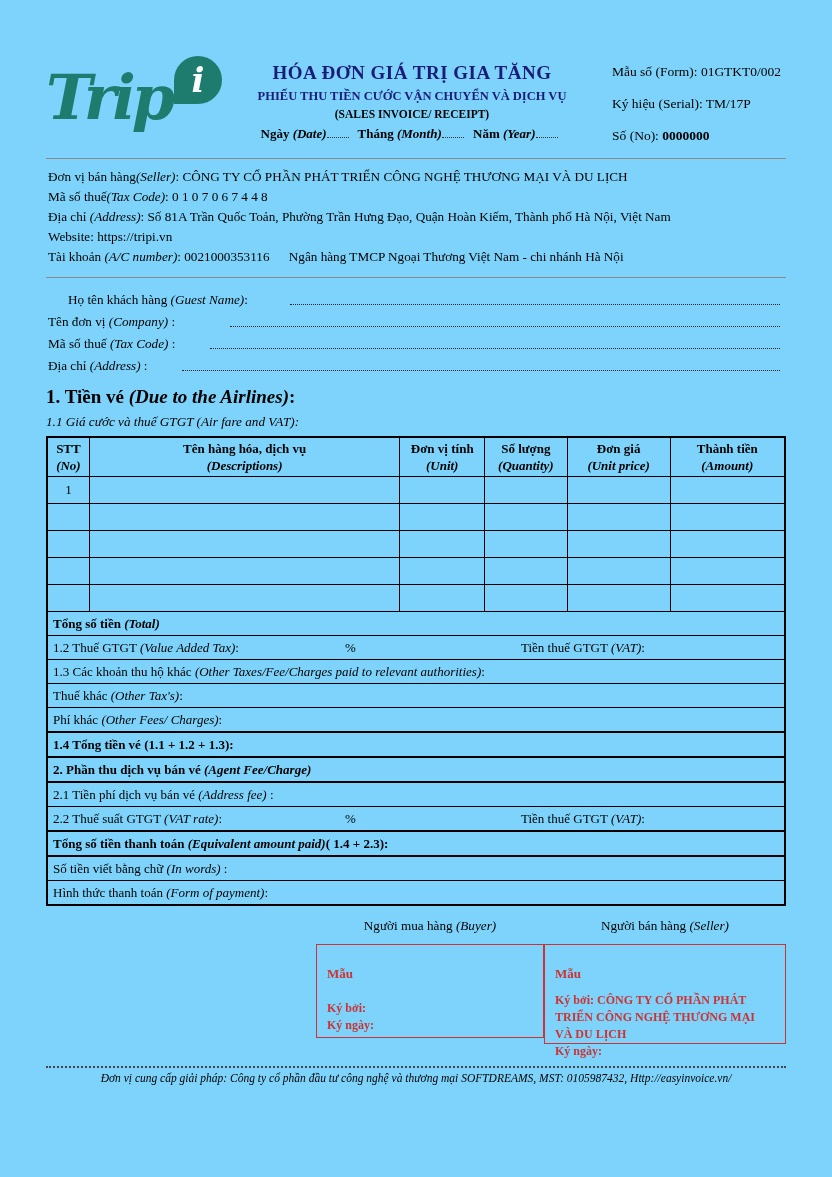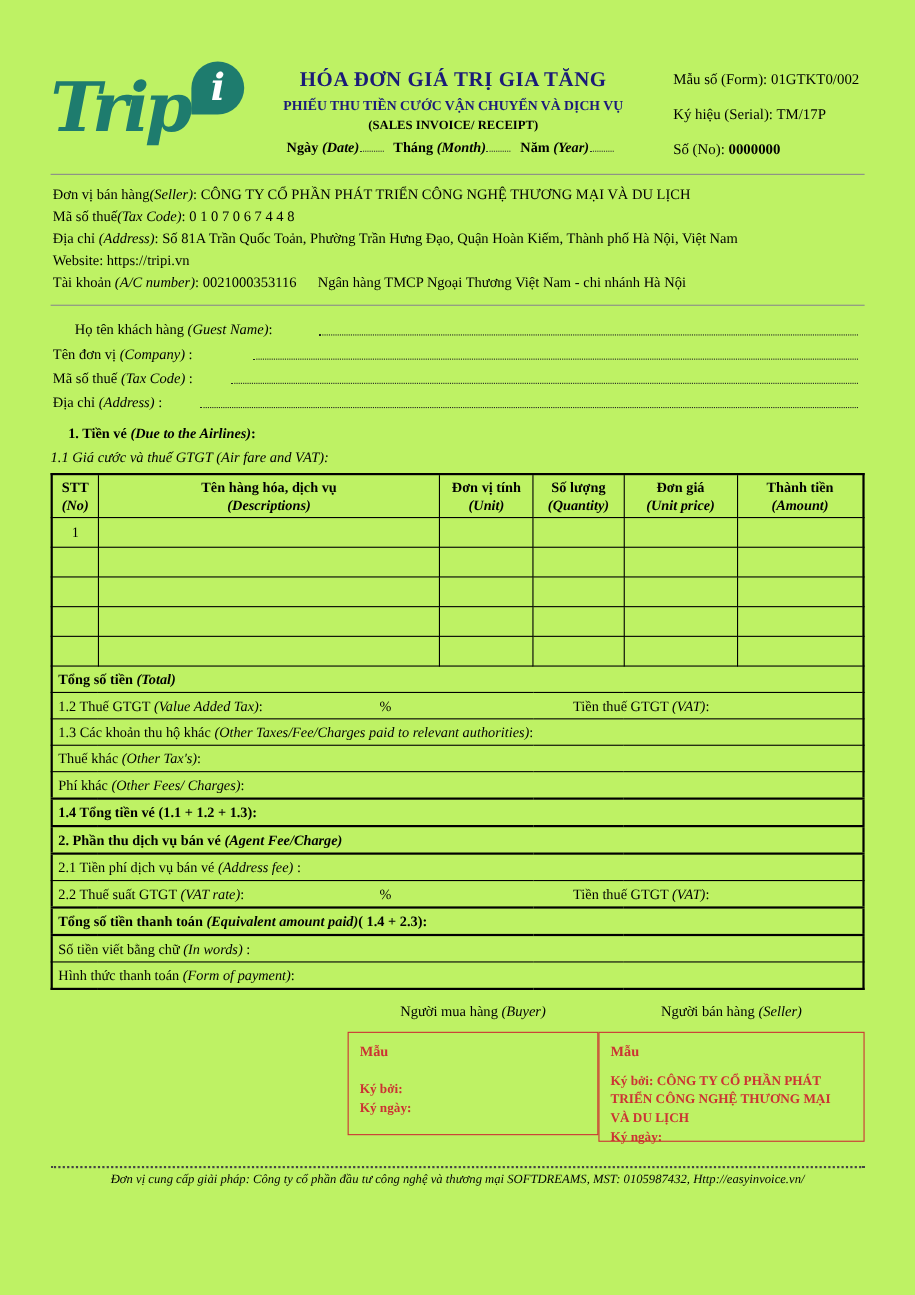--- a/index.html
+++ b/index.html
@@ -1,18 +1,18 @@
 <!DOCTYPE html>
 <html><head>
 <meta charset="utf-8">
 <style>
   * { margin:0; padding:0; box-sizing:border-box; }
   html,body { background:#e8e8e8; }
   .page {
-    width:832px; height:1177px; margin:0 auto; background:#bef264;
+    width:832px; height:1177px; margin:0 auto; background:#7dd3fc;
     font-family:"Liberation Serif","DejaVu Serif",serif; color:#000;
     padding:50px 46px 0 46px; position:relative; overflow:hidden;
   }
   .it { font-style:italic; }
   .b  { font-weight:bold; }
 
   
   .header { display:flex; height:106px; }
   .logo { width:192px; position:relative; }
   .logo-text {
@@ -44,21 +44,21 @@
   .seller > div { line-height:20px; }
   .acct-num { margin-right:16px; }
 
   
   .buyer { padding:8px 2px 2px 2px; font-size:13.2px; }
   .buyer .frow { display:flex; height:22px; align-items:flex-end; }
   .buyer .flab { white-space:nowrap; padding-bottom:2px; }
   .buyer .fill { flex:1; border-bottom:1.6px dotted #222; margin:0 4px 5px 14px; height:10px; }
   .w1 { width:208px;margin-left:20px; } .w2 { width:168px; } .w3 { width:148px; } .w4 { width:120px; }
 
-  .sec1 { font-size:13px; margin-top:8px;margin-left:16px; }
+  .sec1 { font-size:19px; margin-top:8px; }
   .sec11 { font-size:13.2px; margin-top:6px; }
 
   
   table.inv { width:100%; border-collapse:collapse; margin-top:6px; table-layout:fixed; }
   table.inv th, table.inv td { border:1px solid #000; font-size:13px; }
   table.inv { border:2px solid #000; }
   th { padding:2px; line-height:17px; }
   th .it { font-weight:bold; }
   tr.item td { height:27px; text-align:center; }
   tr.item td:nth-child(2) { text-align:left; }
@@ -68,21 +68,21 @@
   tr.thick td { border-top-width:2px; border-bottom-width:2px; }
 
   
   .sig-area { display:flex; justify-content:flex-end; margin-top:12px; padding:0 0 0 18px; }
   .sig-col { text-align:center; }
   .sig-col.left { width:228px; }
   .sig-col.right { width:242px; }
   .sig-title { font-size:13.2px; margin-bottom:10px; }
   .stamp-box {
     border:1px solid #cc3333; color:#cc3333; text-align:left;
-    padding:8px 10px; height:94px; font-size:12px; font-weight:bold;
+    padding:20px 10px; height:94px; font-size:12px; font-weight:bold;
   }
   .stamp-box .sample { font-size:13px; margin-bottom:18px; }
   .stamp-box.tall { height:100px; }
   .stamp-box.tall .sample { margin-bottom:10px; }
   .stamp-box div { line-height:17px; }
 
   
   .footer { margin-top:22px; border-top:2px dotted #444; padding-top:4px; text-align:center; }
   .footer-text { font-size:11.5px; font-style:italic; }
 </style>

